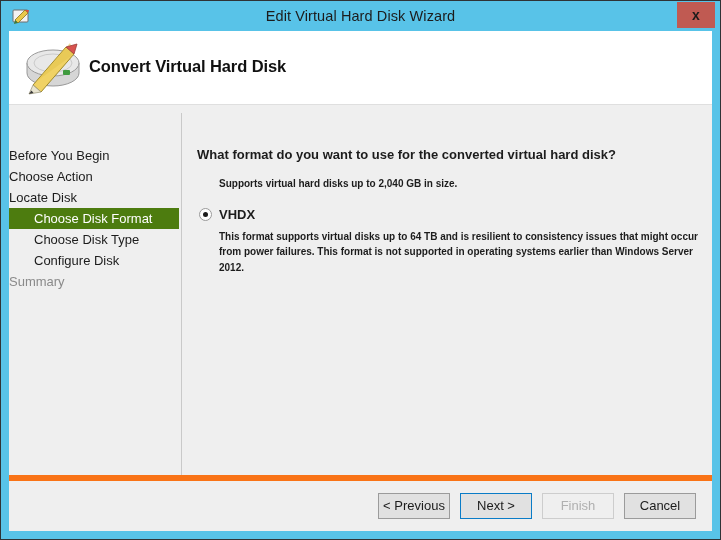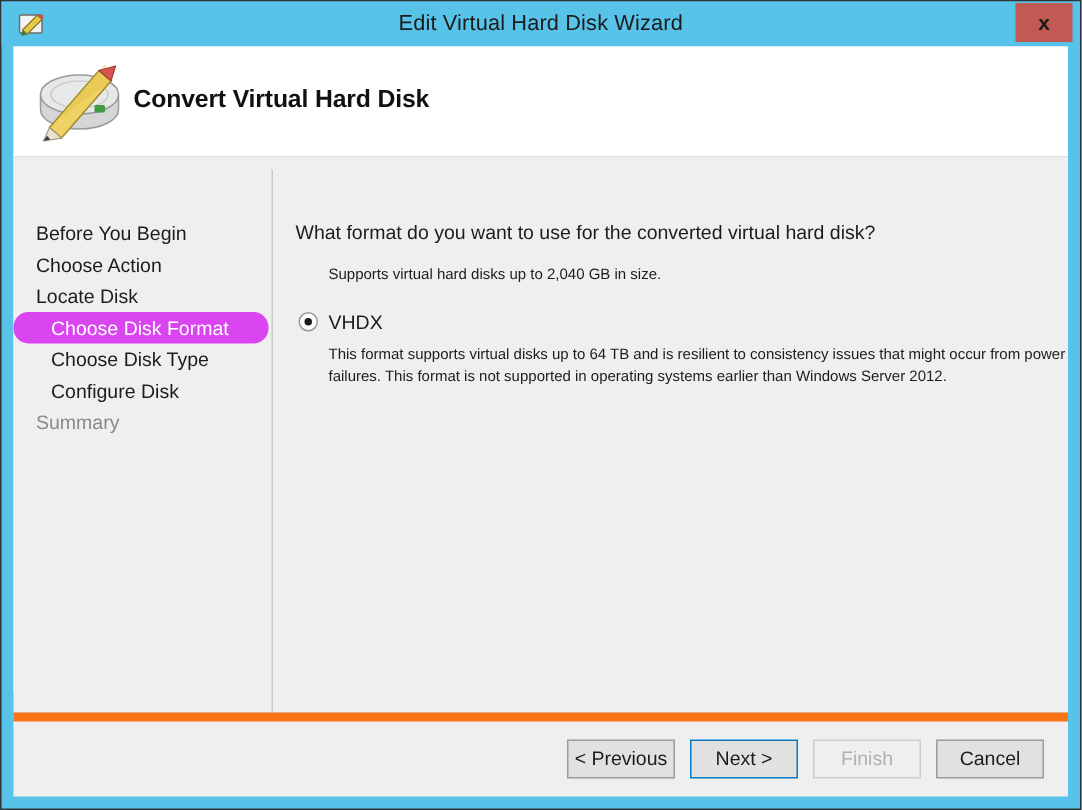--- a/index.html
+++ b/index.html
@@ -114,38 +114,37 @@
     position: absolute;
     left: 0; top: 40px;
     width: 172px;
   }
   .nav-item {
     position: relative;
     height: 21px;
     line-height: 21px;
     font-size: 13px;
     color: #1c1c1c;
-    padding-left: 15px;
     white-space: nowrap;
     cursor: default;
   }
   .nav-item.sub { padding-left: 25px; }
   .nav-item.muted { color: #8a8a8a; }
   .nav-item.selected {
-    background: #d946ef;
+    background: #4d7c0f;
     color: #ffffff;
     margin-right: 2px;
-    border-radius: 10px;
   }
 
   
   .main {
     position: absolute;
     left: 188px; top: 42px;
     width: 512px;
+    font-weight: bold;
   }
   .question {
     font-size: 13px;
     color: #1c1c1c;
     margin-bottom: 14px;
   }
   .radio-row {
     position: relative;
     padding-left: 22px;
     min-height: 18px;

